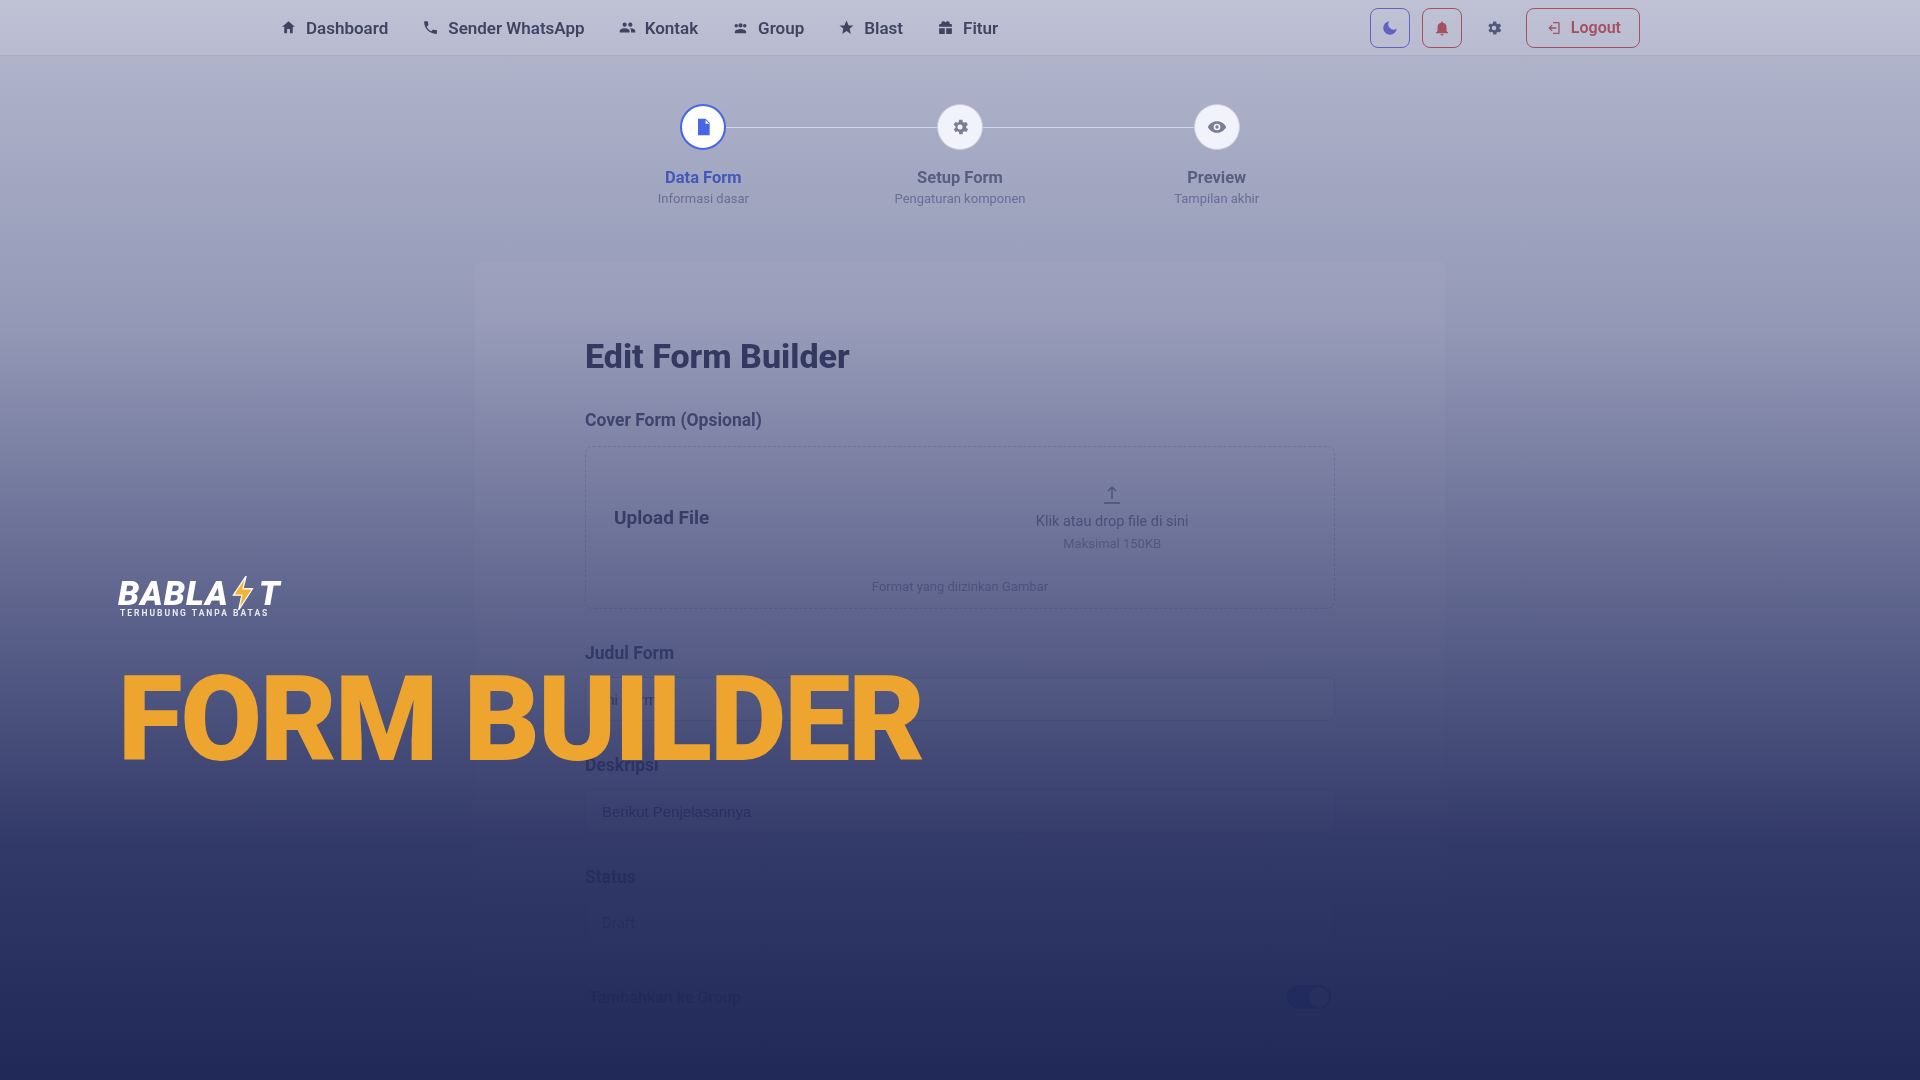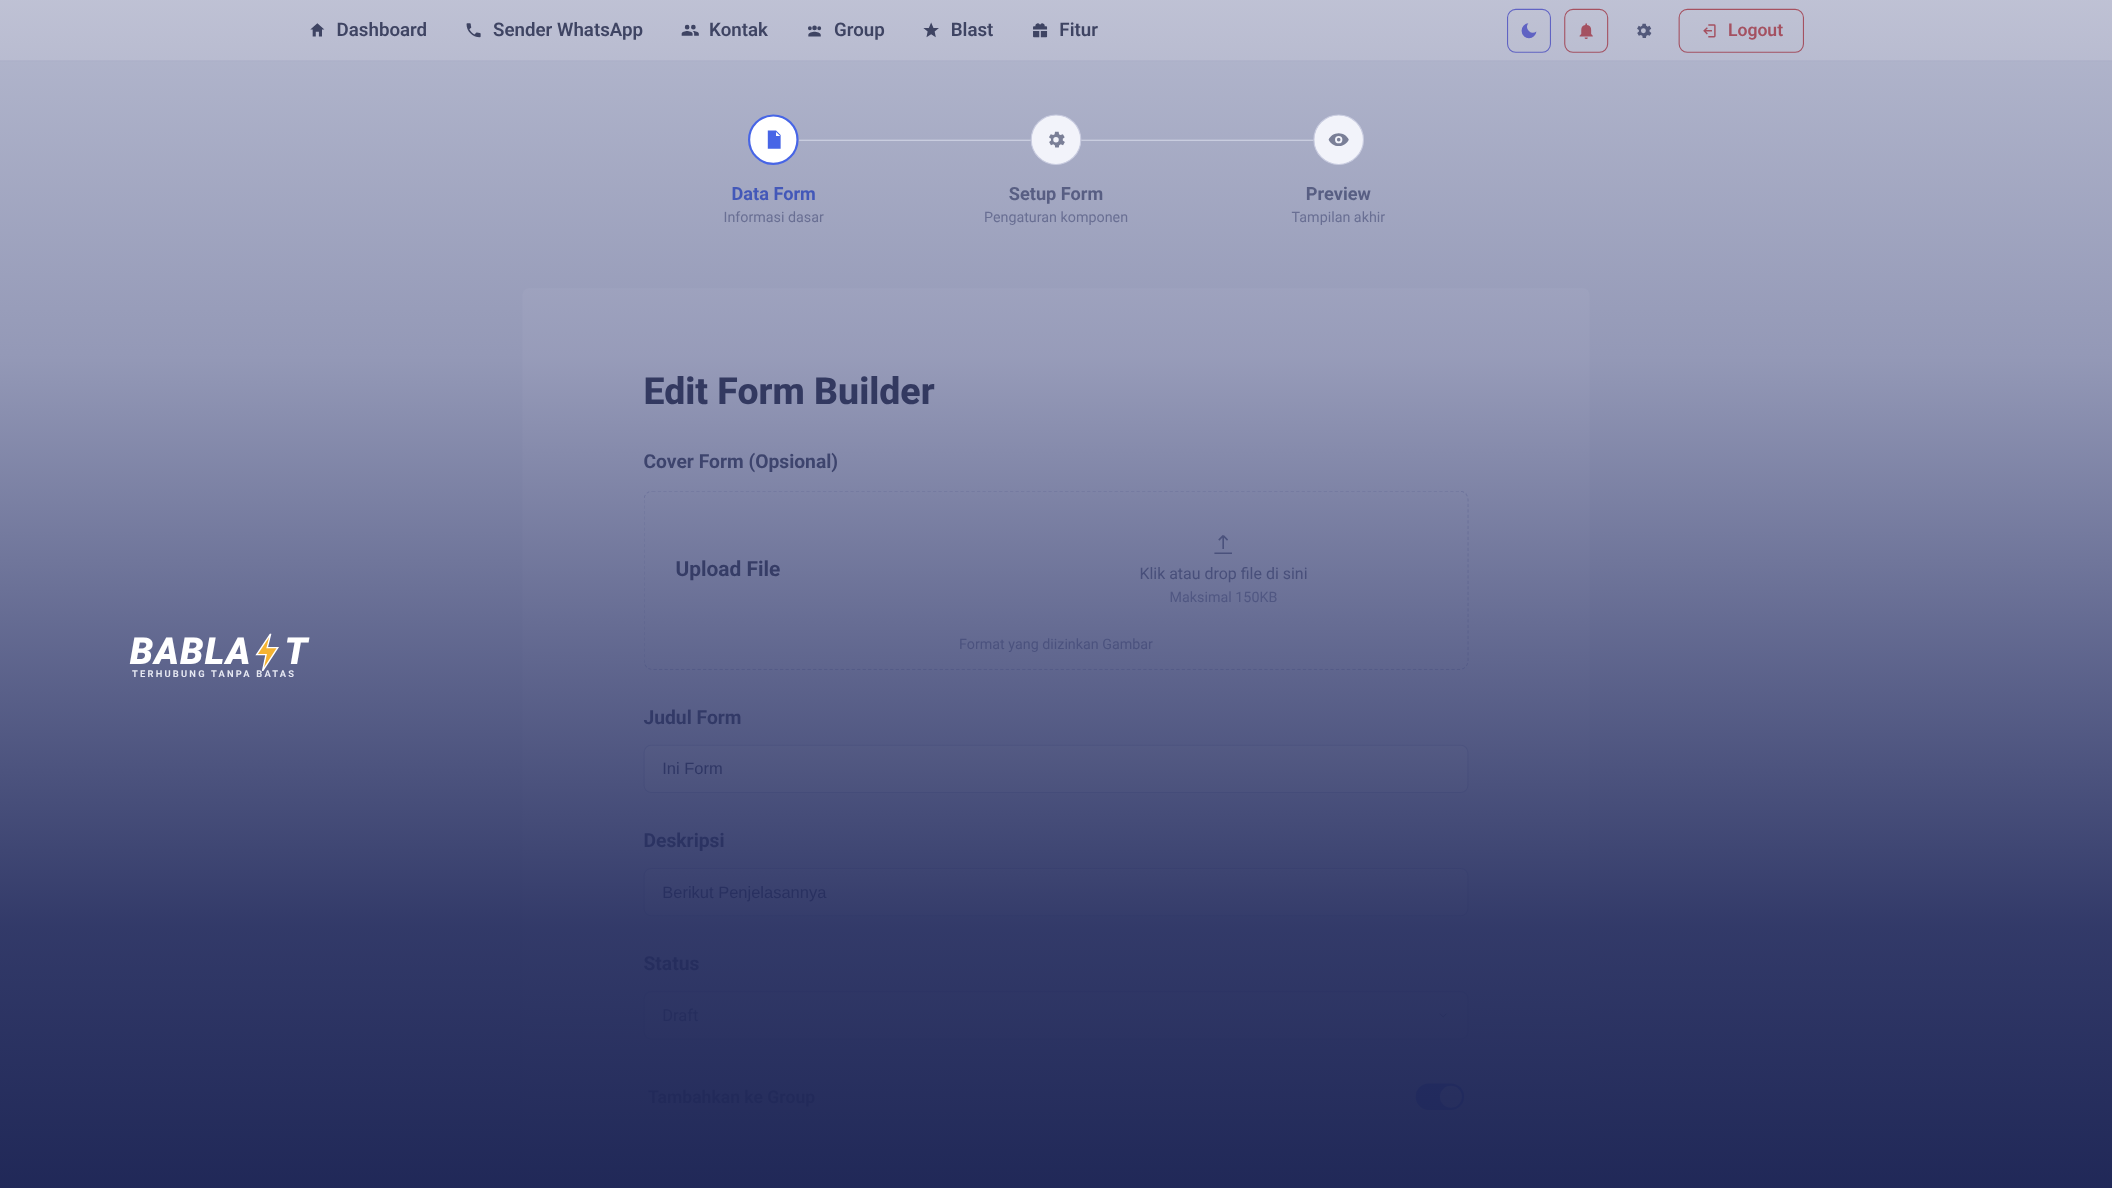--- a/index.html
+++ b/index.html
@@ -424,13 +424,14 @@
       <div class="logo-text">
         <span>BABLA</span>
         <svg class="logo-bolt" viewBox="0 0 24 32">
             <path fill="#f5b331" stroke="#fff" stroke-width="1.2" d="M14 0L2 18h8l-3 14L20 12h-9l3-12z"></path>
           </svg>
         <span>T</span>
       </div>
       <div class="logo-tag">TERHUBUNG TANPA BATAS</div>
     </div>
   </div>
+  <div class="hero-title">FORM BUILDER</div>
 </div>
 
 </body></html>

